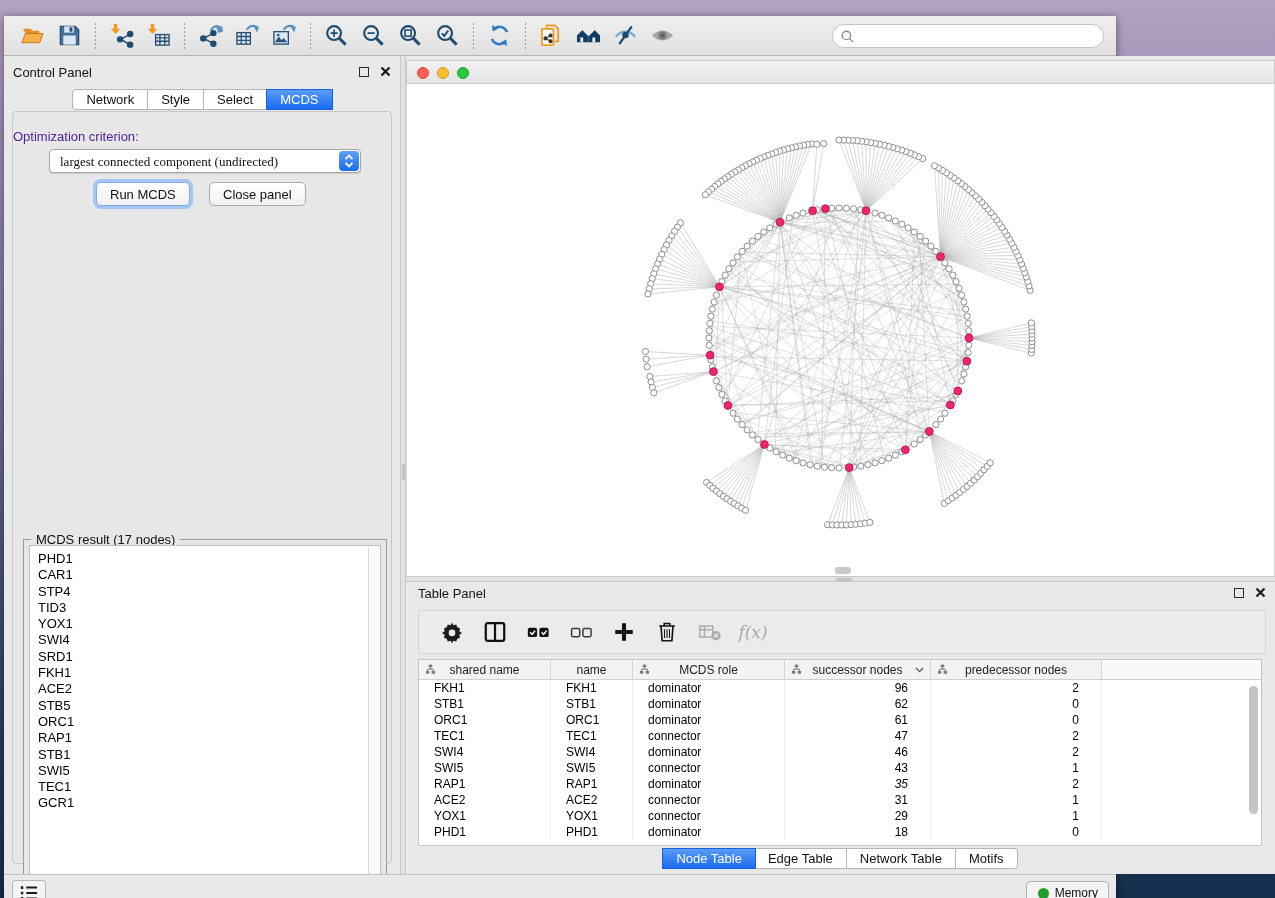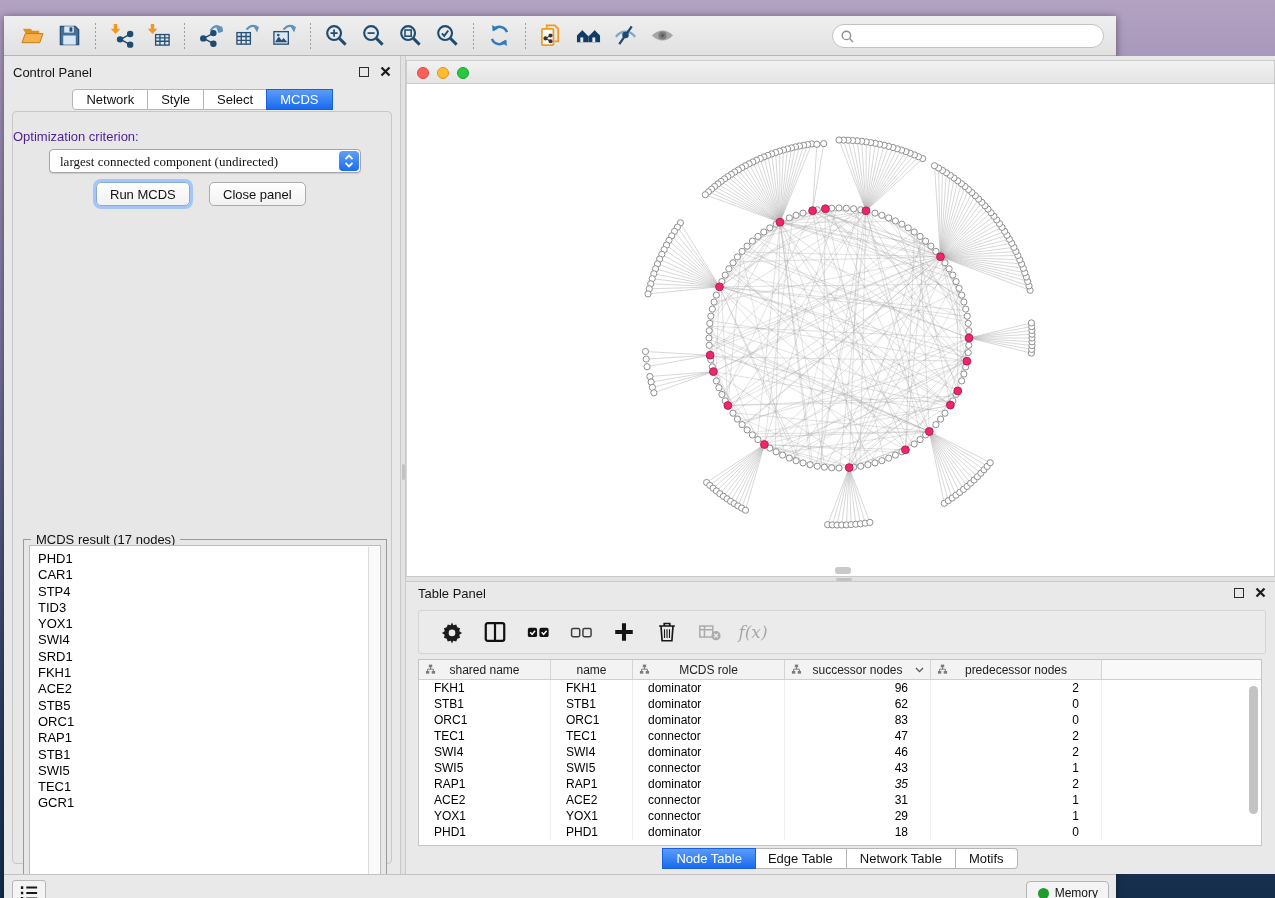--- a/index.html
+++ b/index.html
@@ -1097,21 +1097,21 @@
               <div class="tcell l" style="width: 132px;">STB1</div>
               <div class="tcell l" style="width: 82px;">STB1</div>
               <div class="tcell l" style="width: 152px;">dominator</div>
               <div class="tcell r" style="width: 146px;">62</div>
               <div class="tcell r" style="width: 171px;">0</div>
             </div>
             <div class="trow">
               <div class="tcell l" style="width: 132px;">ORC1</div>
               <div class="tcell l" style="width: 82px;">ORC1</div>
               <div class="tcell l" style="width: 152px;">dominator</div>
-              <div class="tcell r" style="width: 146px;">83</div>
+              <div class="tcell r" style="width: 146px;">61</div>
               <div class="tcell r" style="width: 171px;">0</div>
             </div>
             <div class="trow">
               <div class="tcell l" style="width: 132px;">TEC1</div>
               <div class="tcell l" style="width: 82px;">TEC1</div>
               <div class="tcell l" style="width: 152px;">connector</div>
               <div class="tcell r" style="width: 146px;">47</div>
               <div class="tcell r" style="width: 171px;">2</div>
             </div>
             <div class="trow">

